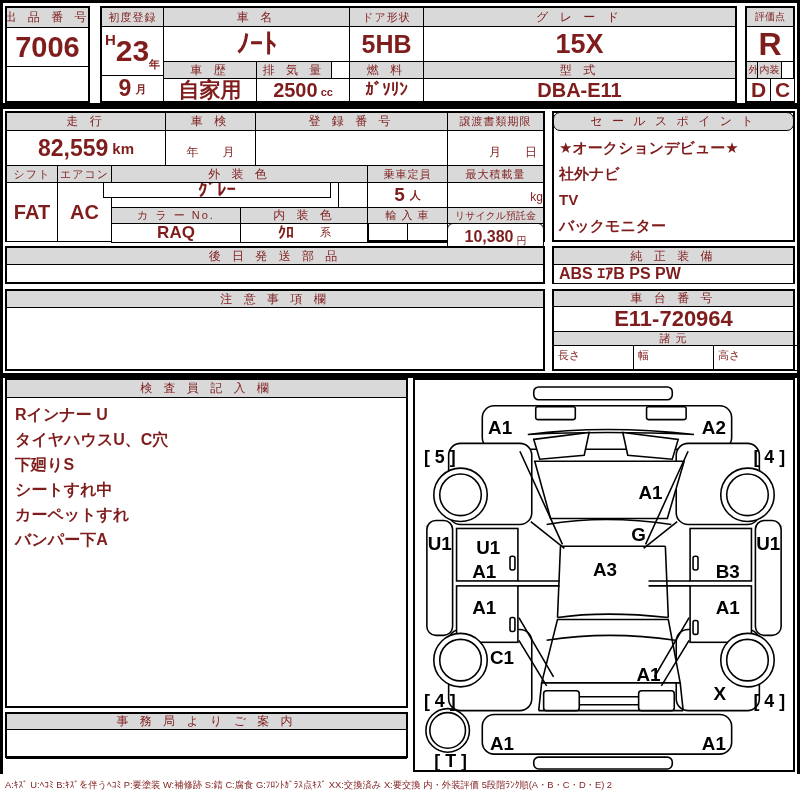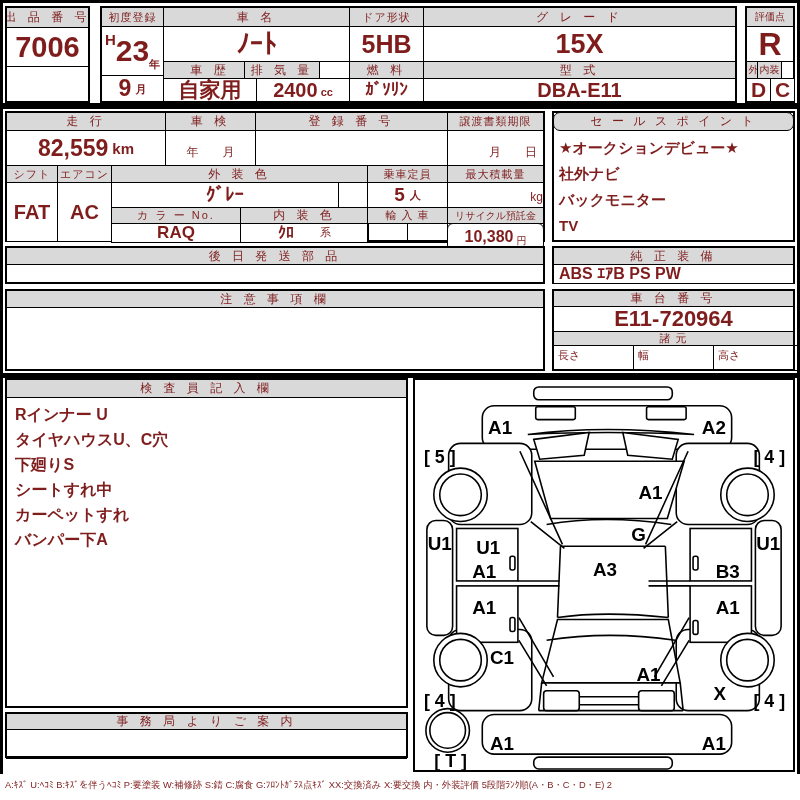--- a/index.html
+++ b/index.html
@@ -51,27 +51,27 @@
     <div class="cell val" style="left:-1px;top:67px;width:63px;height:27px;">
       <span style="font-size:23px;">9</span>
         <span style="font-size:11px;align-self:flex-end;margin:0 0 4px 4px;">月</span>
     </div>
 
     <div class="cell val" style="left:61px;top:18px;width:187px;height:36px;font-size:27px;">ﾉｰﾄ</div>
     <div class="cell val" style="left:247px;top:18px;width:75px;height:36px;font-size:25px;">5HB</div>
     <div class="cell val" style="left:321px;top:18px;width:313px;height:36px;font-size:27px;">15X</div>
 
     <div class="cell hdr" style="left:61px;top:53px;width:94px;height:18px;">車 歴</div>
-    <div class="cell hdr" style="left:142px;top:53px;width:76px;height:18px;">排 気 量</div>
+    <div class="cell hdr" style="left:154px;top:53px;width:76px;height:18px;">排 気 量</div>
     <div class="cell hdr" style="left:247px;top:53px;width:75px;height:18px;">燃 料</div>
     <div class="cell hdr" style="left:321px;top:53px;width:313px;height:18px;">型 式</div>
 
     <div class="cell val" style="left:61px;top:70px;width:94px;height:24px;font-size:21px;">自家用</div>
     <div class="cell val" style="left:154px;top:70px;width:94px;height:24px;">
-      <span style="font-size:20px;">2400</span>
+      <span style="font-size:20px;">2500</span>
         <span style="font-size:11px;align-self:flex-end;margin:0 0 3px 3px;">cc</span>
     </div>
     <div class="cell val" style="left:247px;top:70px;width:75px;height:24px;font-size:17px;">ｶﾞｿﾘﾝ</div>
     <div class="cell val" style="left:321px;top:70px;width:313px;height:24px;font-size:20px;">DBA-E11</div>
   </div>
 
   <div class="abs box" style="left:745px;top:6px;width:50px;height:97px;">
     <div class="cell hdr xs" style="left:-1px;top:-1px;width:48px;height:20px;">評価点</div>
     <div class="cell val" style="left:-1px;top:18px;width:48px;height:36px;font-size:32px;">R</div>
     <div class="cell hdr xs" style="left:-1px;top:53px;width:25px;height:18px;">外装</div>
@@ -97,21 +97,21 @@
     <div class="cell val" style="left:440px;top:17px;width:97px;height:36px;font-size:12px;font-weight:400;align-items:flex-end;justify-content:flex-end;padding:0 6px 4px 0;">月　　日</div>
 
     <div class="cell hdr sm" style="left:-1px;top:52px;width:52px;height:18px;">シフト</div>
     <div class="cell hdr sm" style="left:50px;top:52px;width:55px;height:18px;">エアコン</div>
     <div class="cell hdr" style="left:104px;top:52px;width:257px;height:18px;">外 装 色</div>
     <div class="cell hdr sm" style="left:360px;top:52px;width:81px;height:18px;">乗車定員</div>
     <div class="cell hdr sm" style="left:440px;top:52px;width:97px;height:18px;">最大積載量</div>
 
     <div class="cell val" style="left:-1px;top:69px;width:52px;height:60px;font-size:20px;">FAT</div>
     <div class="cell val" style="left:50px;top:69px;width:55px;height:60px;font-size:20px;">AC</div>
-    <div class="cell val" style="left:104px;top:69px;width:228px;height:26px;font-size:19px;">ｸﾞﾚｰ</div>
+    <div class="cell val" style="left:96px;top:69px;width:228px;height:16px;font-size:19px;">ｸﾞﾚｰ</div>
     <div class="cell" style="left:331px;top:69px;width:30px;height:26px;"></div>
     <div class="cell val" style="left:360px;top:69px;width:81px;height:26px;">
       <span style="font-size:19px;">5</span>
         <span style="font-size:11px;align-self:flex-end;margin:0 0 4px 5px;">人</span>
     </div>
     <div class="cell val" style="left:440px;top:69px;width:97px;height:26px;font-size:12px;font-weight:400;justify-content:flex-end;align-items:flex-end;padding:0 0 3px 0;">kg</div>
 
     <div class="cell hdr sm" style="left:104px;top:94px;width:130px;height:17px;letter-spacing:2px;">カ ラ ー No.</div>
     <div class="cell hdr" style="left:233px;top:94px;width:129px;height:17px;">内 装 色</div>
     <div class="cell hdr sm" style="left:360px;top:94px;width:81px;height:17px;">輸 入 車</div>
@@ -128,22 +128,22 @@
       <span style="font-size:16px;">10,380</span>
         <span style="font-size:10px;align-self:flex-end;margin:0 0 2px 3px;font-weight:400;">円</span>
     </div>
   </div>
 
   <div class="abs box" style="left:552px;top:111px;width:243px;height:131px;">
     <div class="cell hdr" style="left:-1px;top:-1px;width:241px;height:19px;letter-spacing:3px;border-radius:7px;">セ ー ル ス ポ イ ン ト</div>
     <div class="lines" style="left:5px;top:22px;width:230px;height:104px;">
         <div>★オークションデビュー★</div>
         <div>社外ナビ</div>
+        <div>TV</div>
         <div>バックモニター</div>
-        <div>TV</div>
       </div>
   </div>
 
   <div class="abs box" style="left:5px;top:246px;width:540px;height:38px;">
     <div class="cell hdr" style="left:-1px;top:-1px;width:538px;height:18px;">後 日 発 送 部 品</div>
     <div class="cell" style="left:-1px;top:16px;width:538px;height:20px;"></div>
   </div>
   <div class="abs box" style="left:552px;top:246px;width:243px;height:38px;">
     <div class="cell hdr" style="left:-1px;top:-1px;width:241px;height:18px;">純 正 装 備</div>
     <div class="cell val" style="left:-1px;top:16px;width:241px;height:20px;font-size:16px;justify-content:flex-start;padding-left:5px;">ABS ｴｱB PS PW</div>

